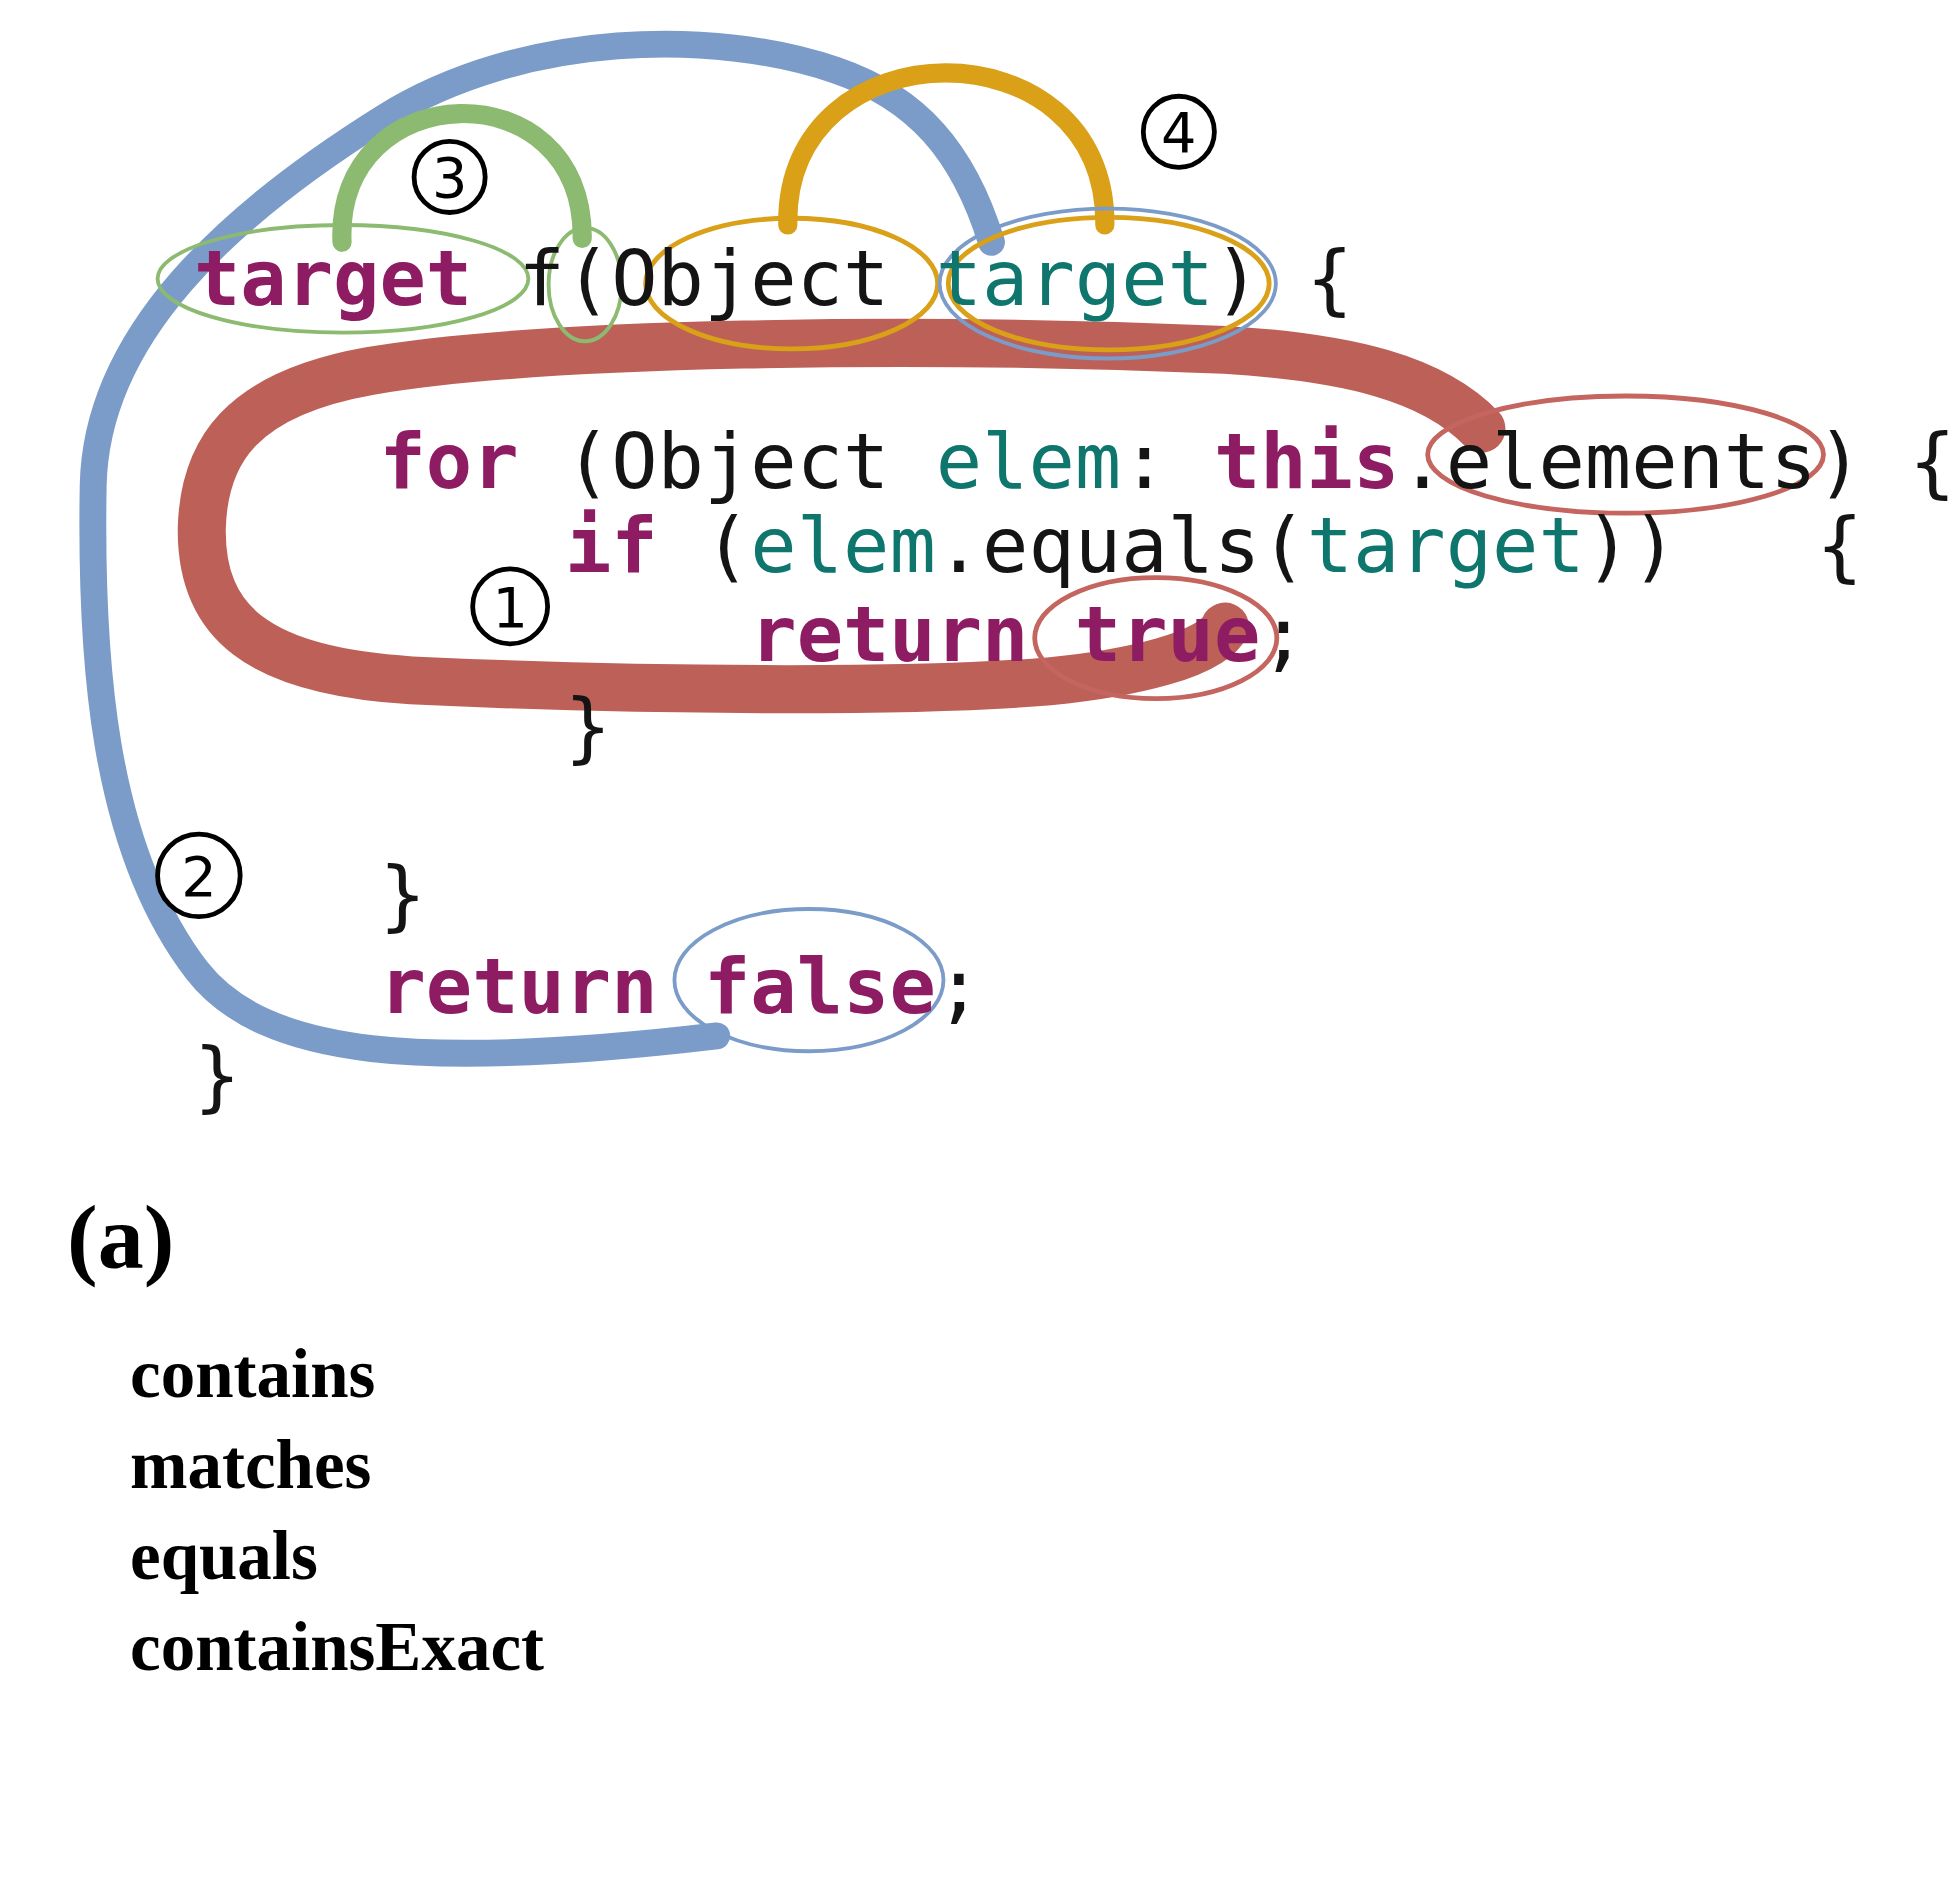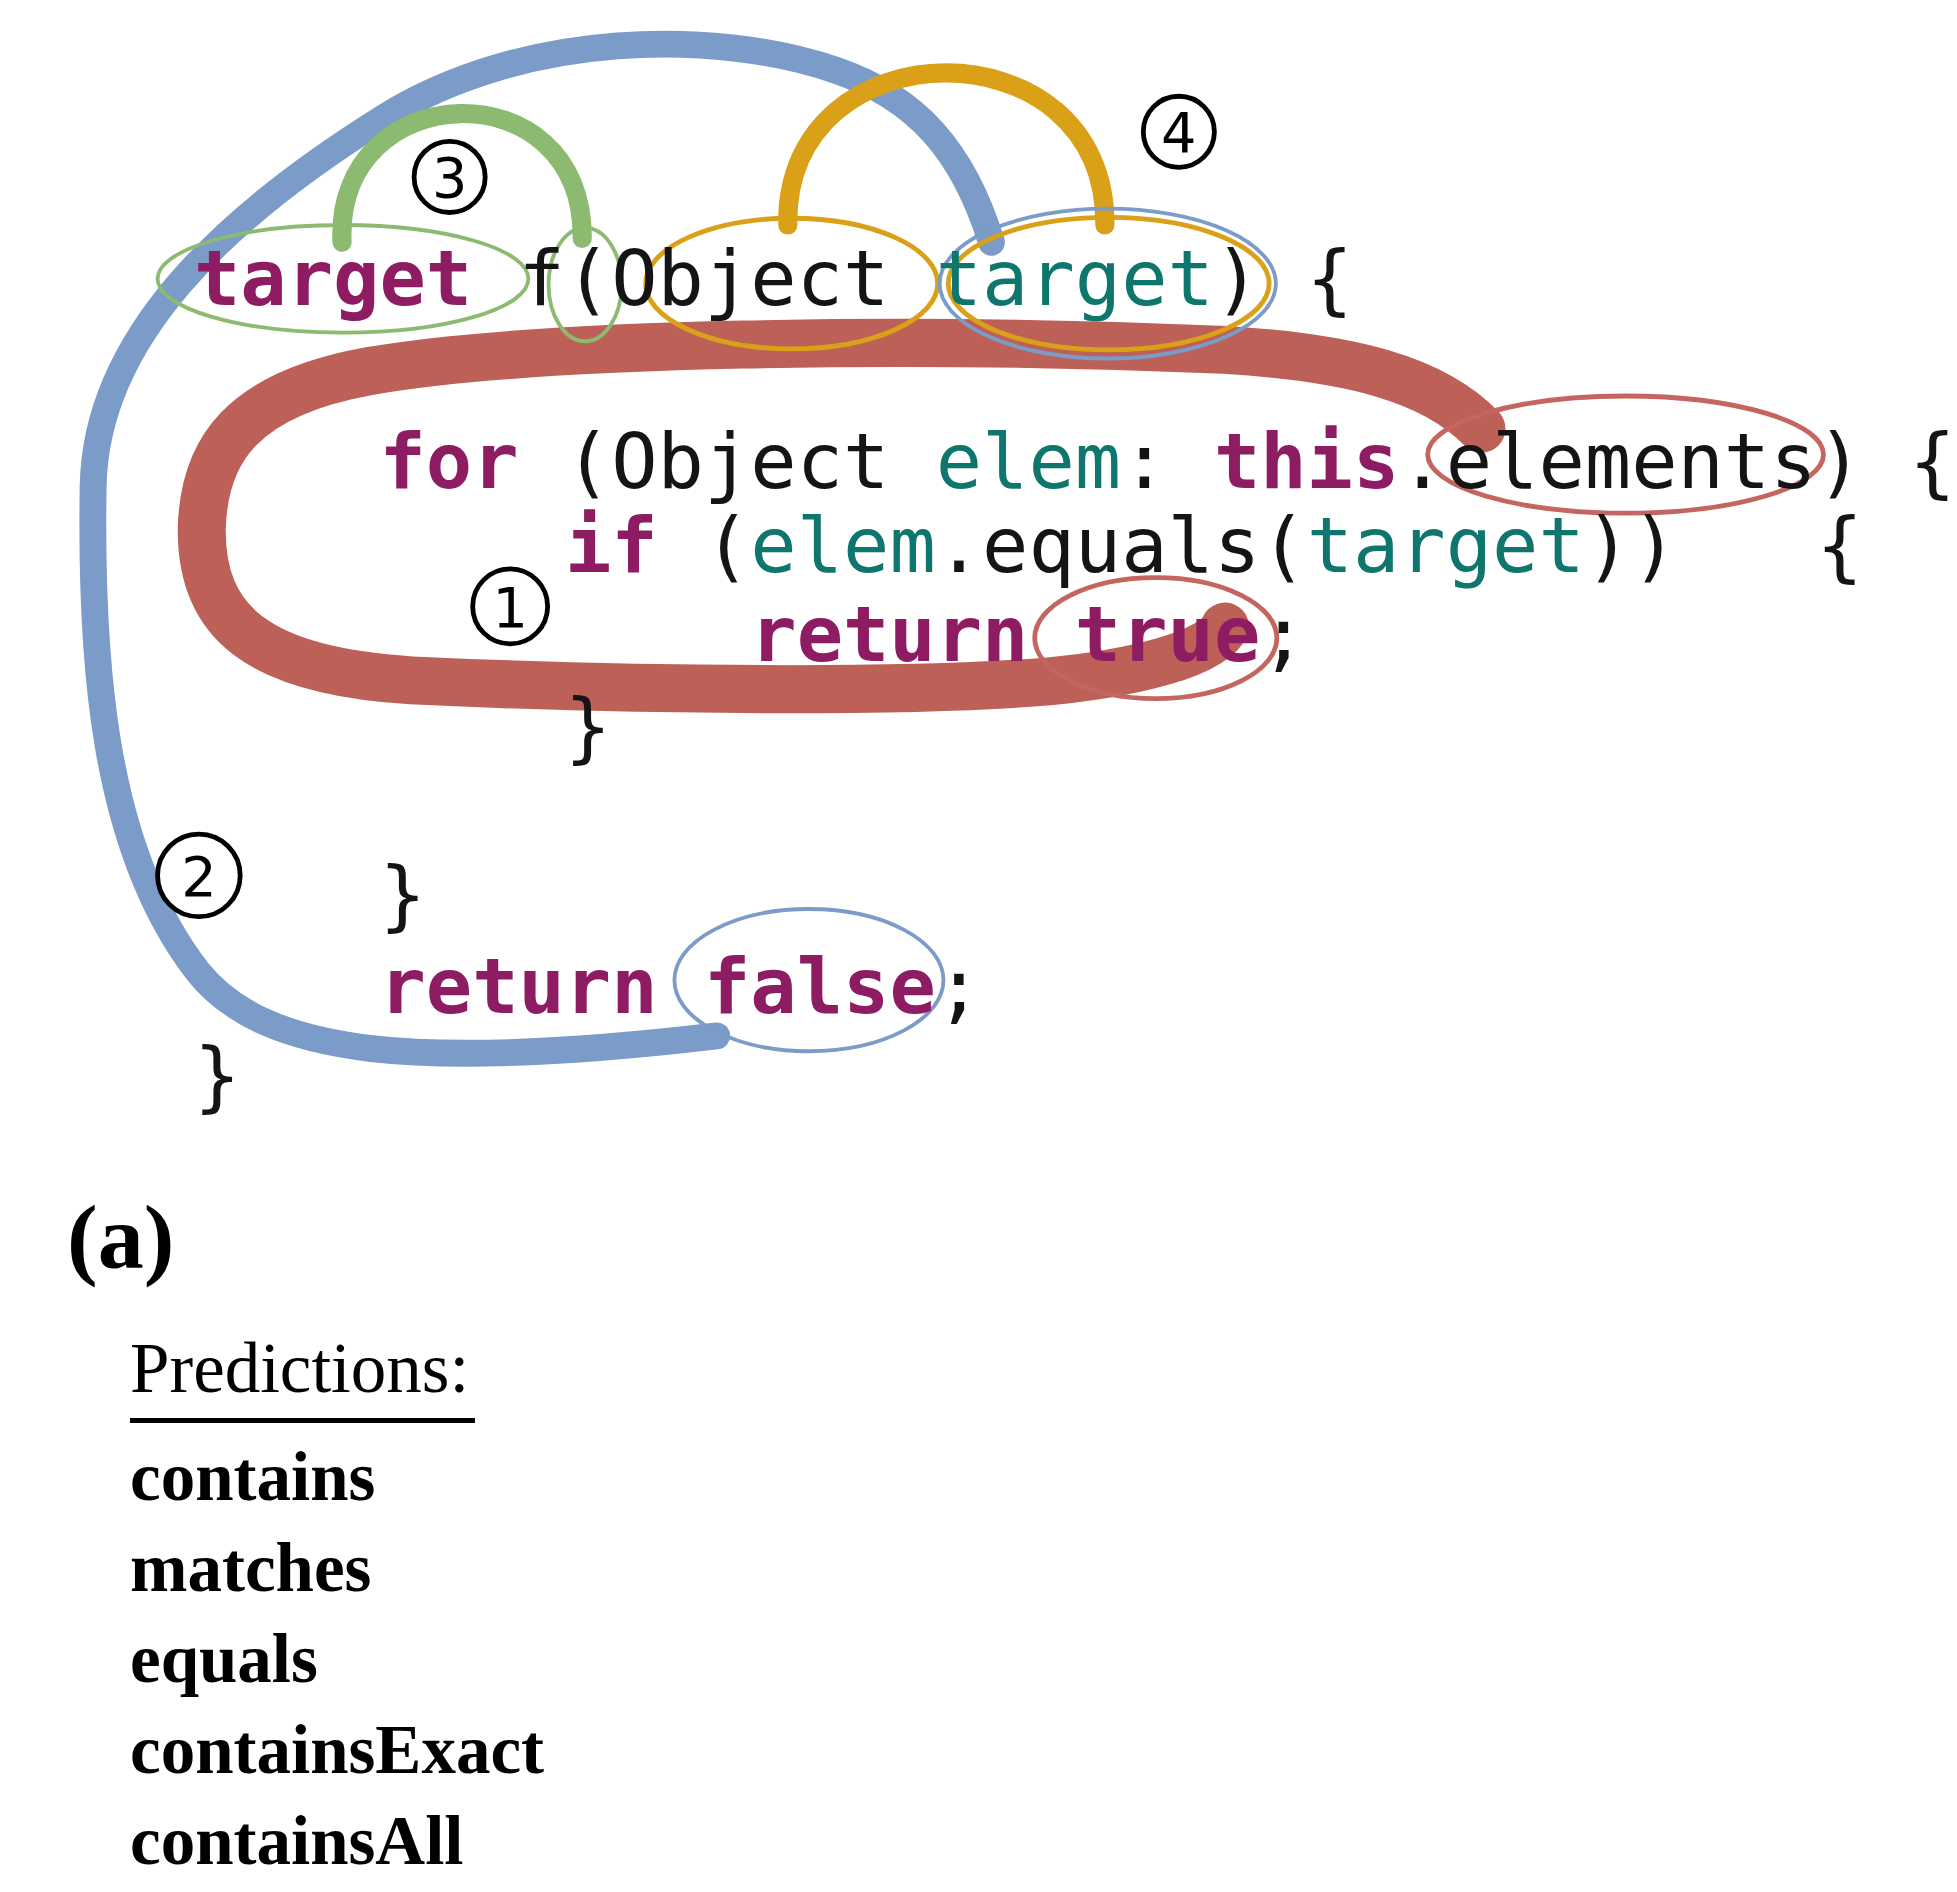--- a/index.html
+++ b/index.html
@@ -78,24 +78,22 @@
   <div class="code-line" style="top:498px"><span class="tok-plain">        </span><span class="tok-keyword">if</span><span class="tok-plain"> (</span><span class="tok-ident">elem</span><span class="tok-plain">.equals(</span><span class="tok-ident">target</span><span class="tok-plain">))   {</span></div>
   <div class="code-line" style="top:587px"><span class="tok-plain">            </span><span class="tok-keyword">return</span><span class="tok-plain"> </span><span class="tok-keyword">true</span><span class="tok-plain">;</span></div>
   <div class="code-line" style="top:679px"><span class="tok-plain">        }</span></div>
   <div class="code-line" style="top:847px"><span class="tok-plain">    }</span></div>
   <div class="code-line" style="top:939px"><span class="tok-plain">    </span><span class="tok-keyword">return</span><span class="tok-plain"> </span><span class="tok-keyword">false</span><span class="tok-plain">;</span></div>
   <div class="code-line" style="top:1028px"><span class="tok-plain">}</span></div>
 
   <div id="panel-label">(a)</div>
 
   <div id="predictions">
-    <span id="predictions-heading">Predictions:</span>
     <div id="pred-list">
       <div class="pred-item">contains</div>
       <div class="pred-item">matches</div>
       <div class="pred-item">equals</div>
       <div class="pred-item">containsExact</div>
-      <div class="pred-item">containsAll</div>
     </div>
   </div>
 
 </div>
 
 
 </body></html>

